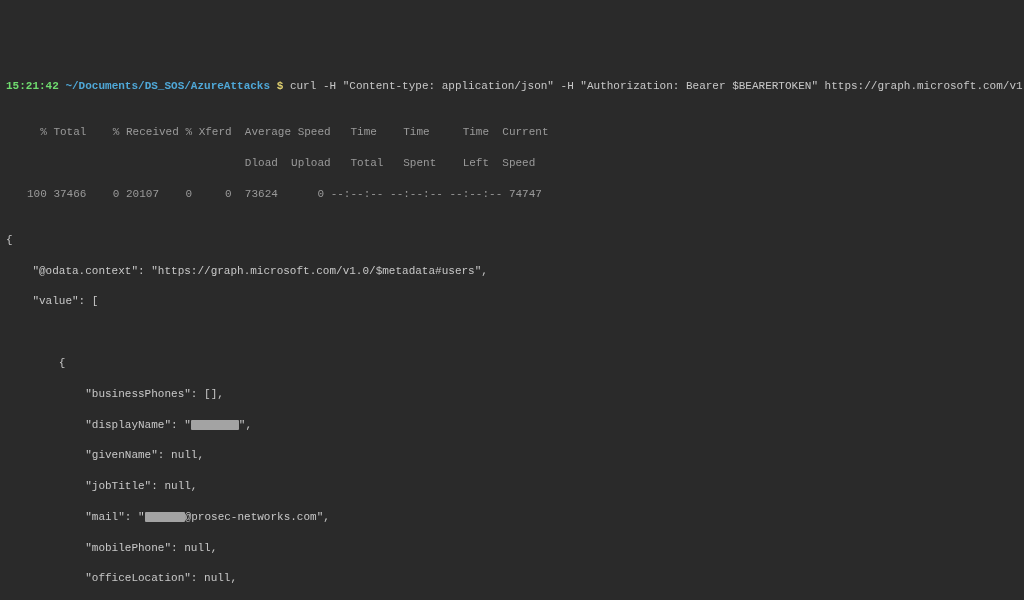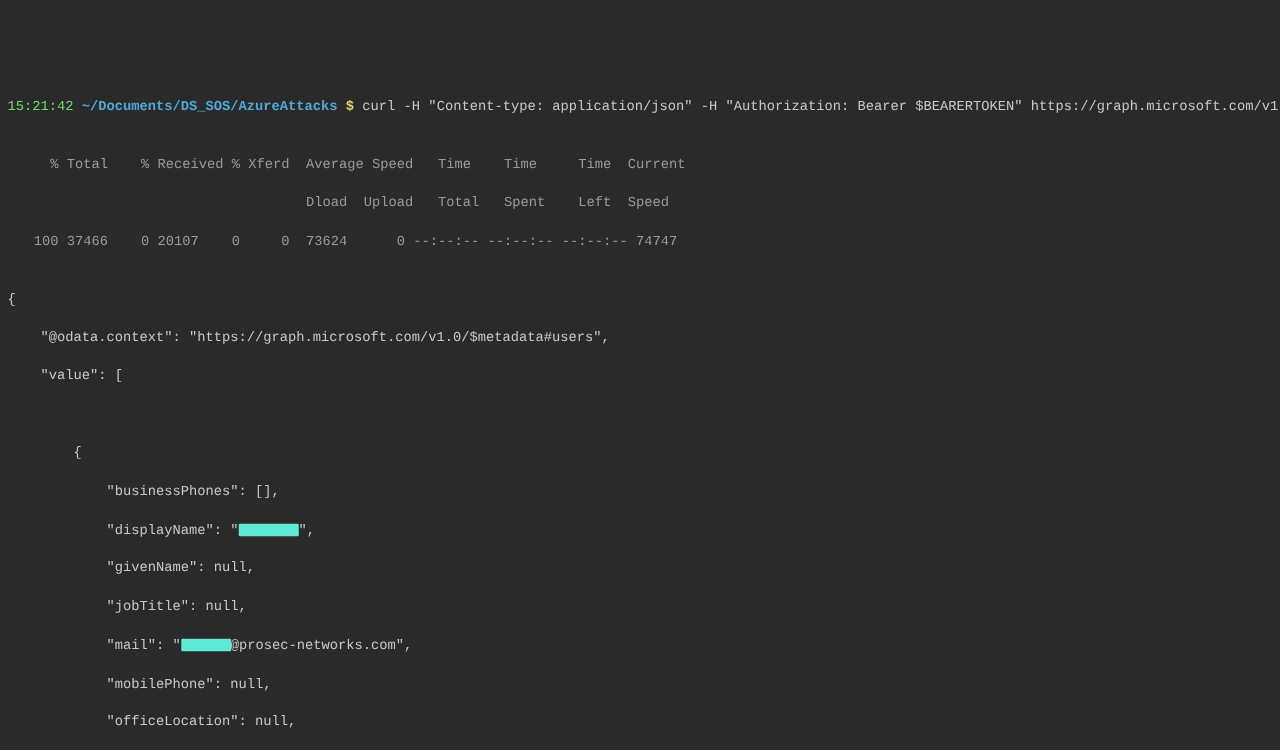--- a/index.html
+++ b/index.html
@@ -8,28 +8,28 @@
       color: #c8c8c8;
       font-family: "Menlo", "Monaco", "Courier New", monospace;
       font-size: 11px;
       line-height: 1.4;
       padding: 2px 6px;
       width: 1024px;
       height: 600px;
       overflow: hidden;
       white-space: pre;
     }
-    .prompt-time { color: #6fdc6f; font-weight: normal; }
+    .prompt-time { color: #6fdc6f; font-weight: bold; }
     .prompt-path { color: #4fa8d8; font-weight: bold; }
     .yellow      { color: #e0d070; }
     .dim         { color: #9a9a9a; margin-left: 21px; }
     .bold        { font-weight: bold; }
     .redacted {
       display: inline-block;
-      background: #5eead4;
+      background: #a3a3a3;
       color: transparent;
       border-radius: 1px;
       vertical-align: middle;
       height: 10px;
     }
     .line { display: block; }
   </style>
 </head>
 <body>
 

